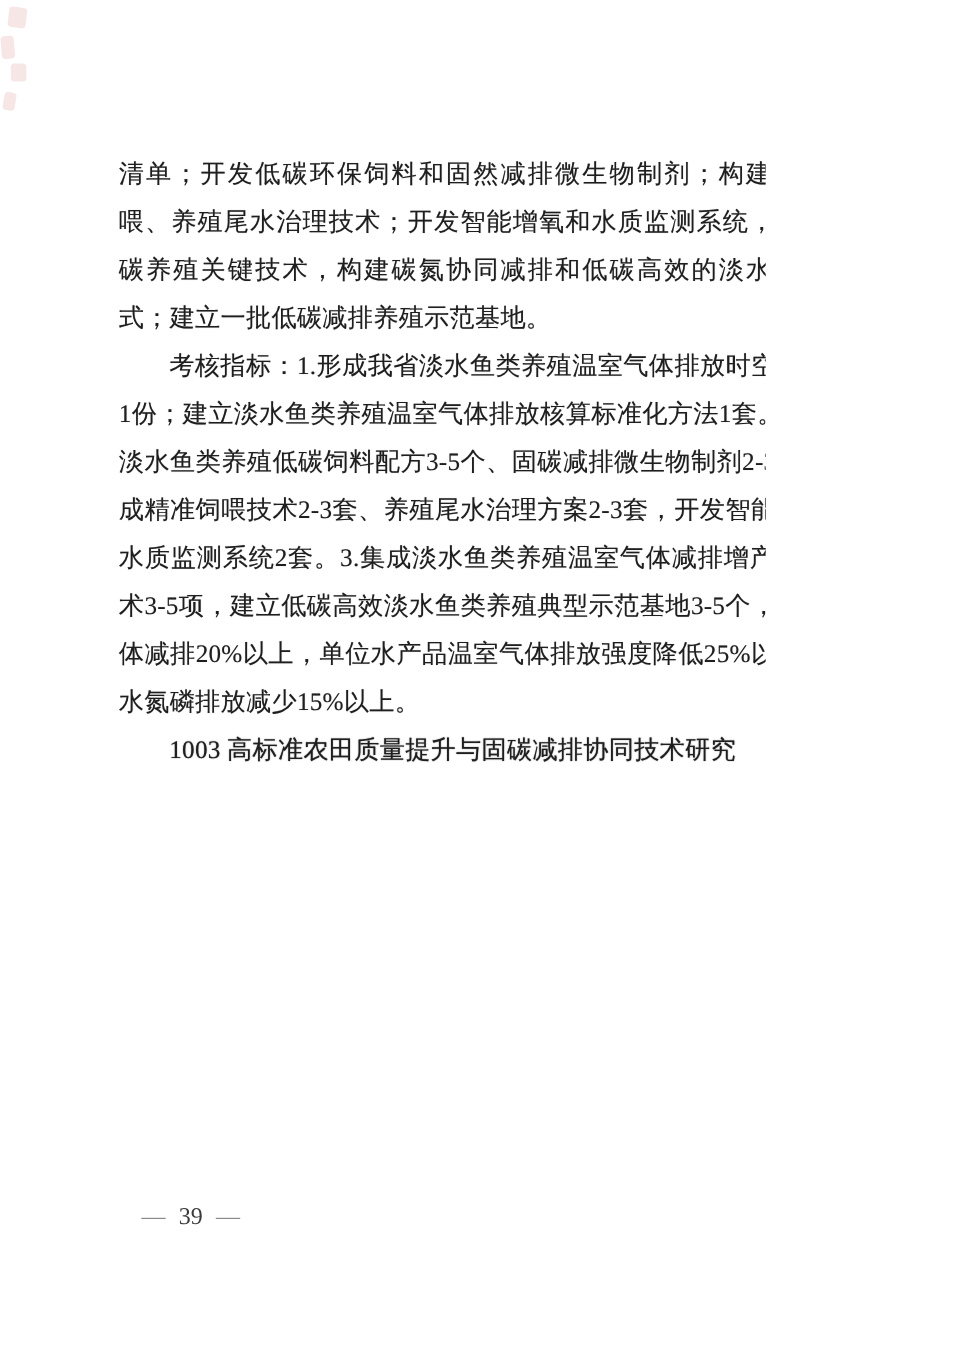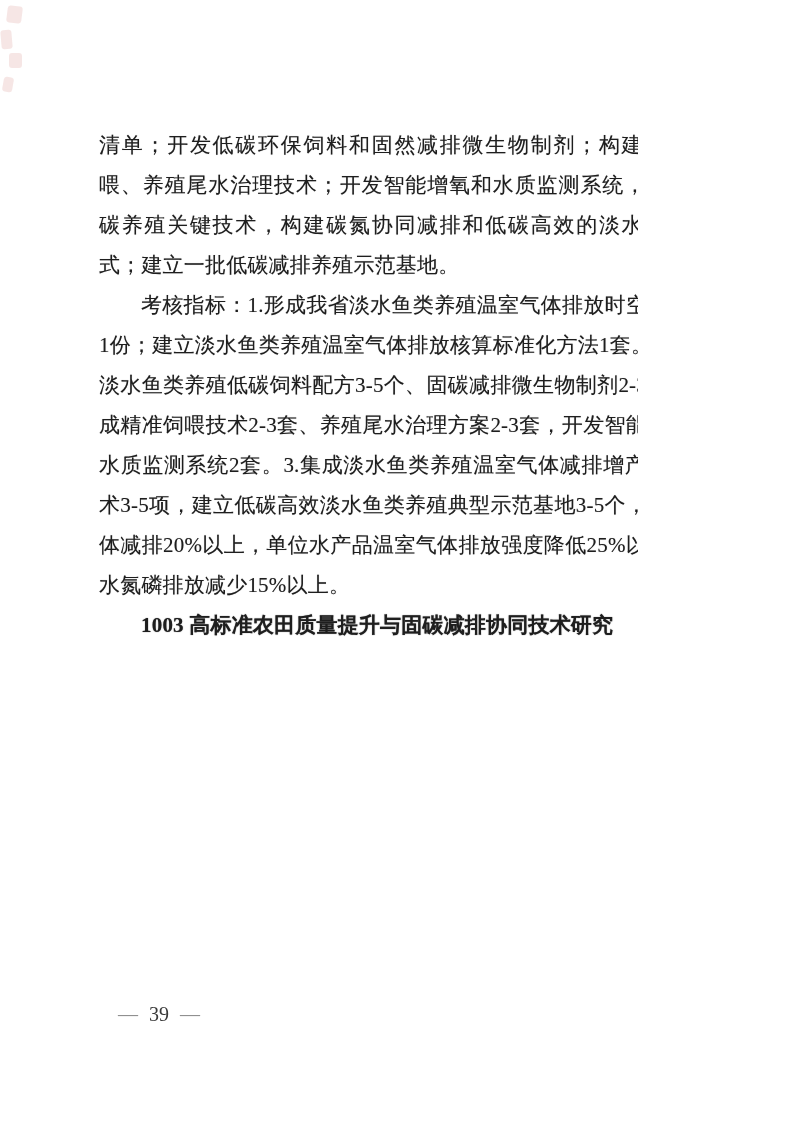--- a/index.html
+++ b/index.html
@@ -33,21 +33,21 @@
   .doc p {
     font-size: 21px;
     line-height: 40px;
     text-align: justify;
     text-justify: inter-character;
     letter-spacing: 0.2px;
     text-shadow: 0 0 0.7px rgba(40, 40, 40, 0.45);
   }
   .doc p.indent { text-indent: 2em; }
   .doc p.heading {
-    font-weight: 700;
+    font-weight: 400;
     text-shadow: 0 0 1px rgba(25, 25, 25, 0.75);
   }
   .footer {
     position: absolute;
     left: 118px;
     top: 1000px;
     display: inline-flex;
     align-items: center;
     gap: 11px;
     font-size: 20px;

